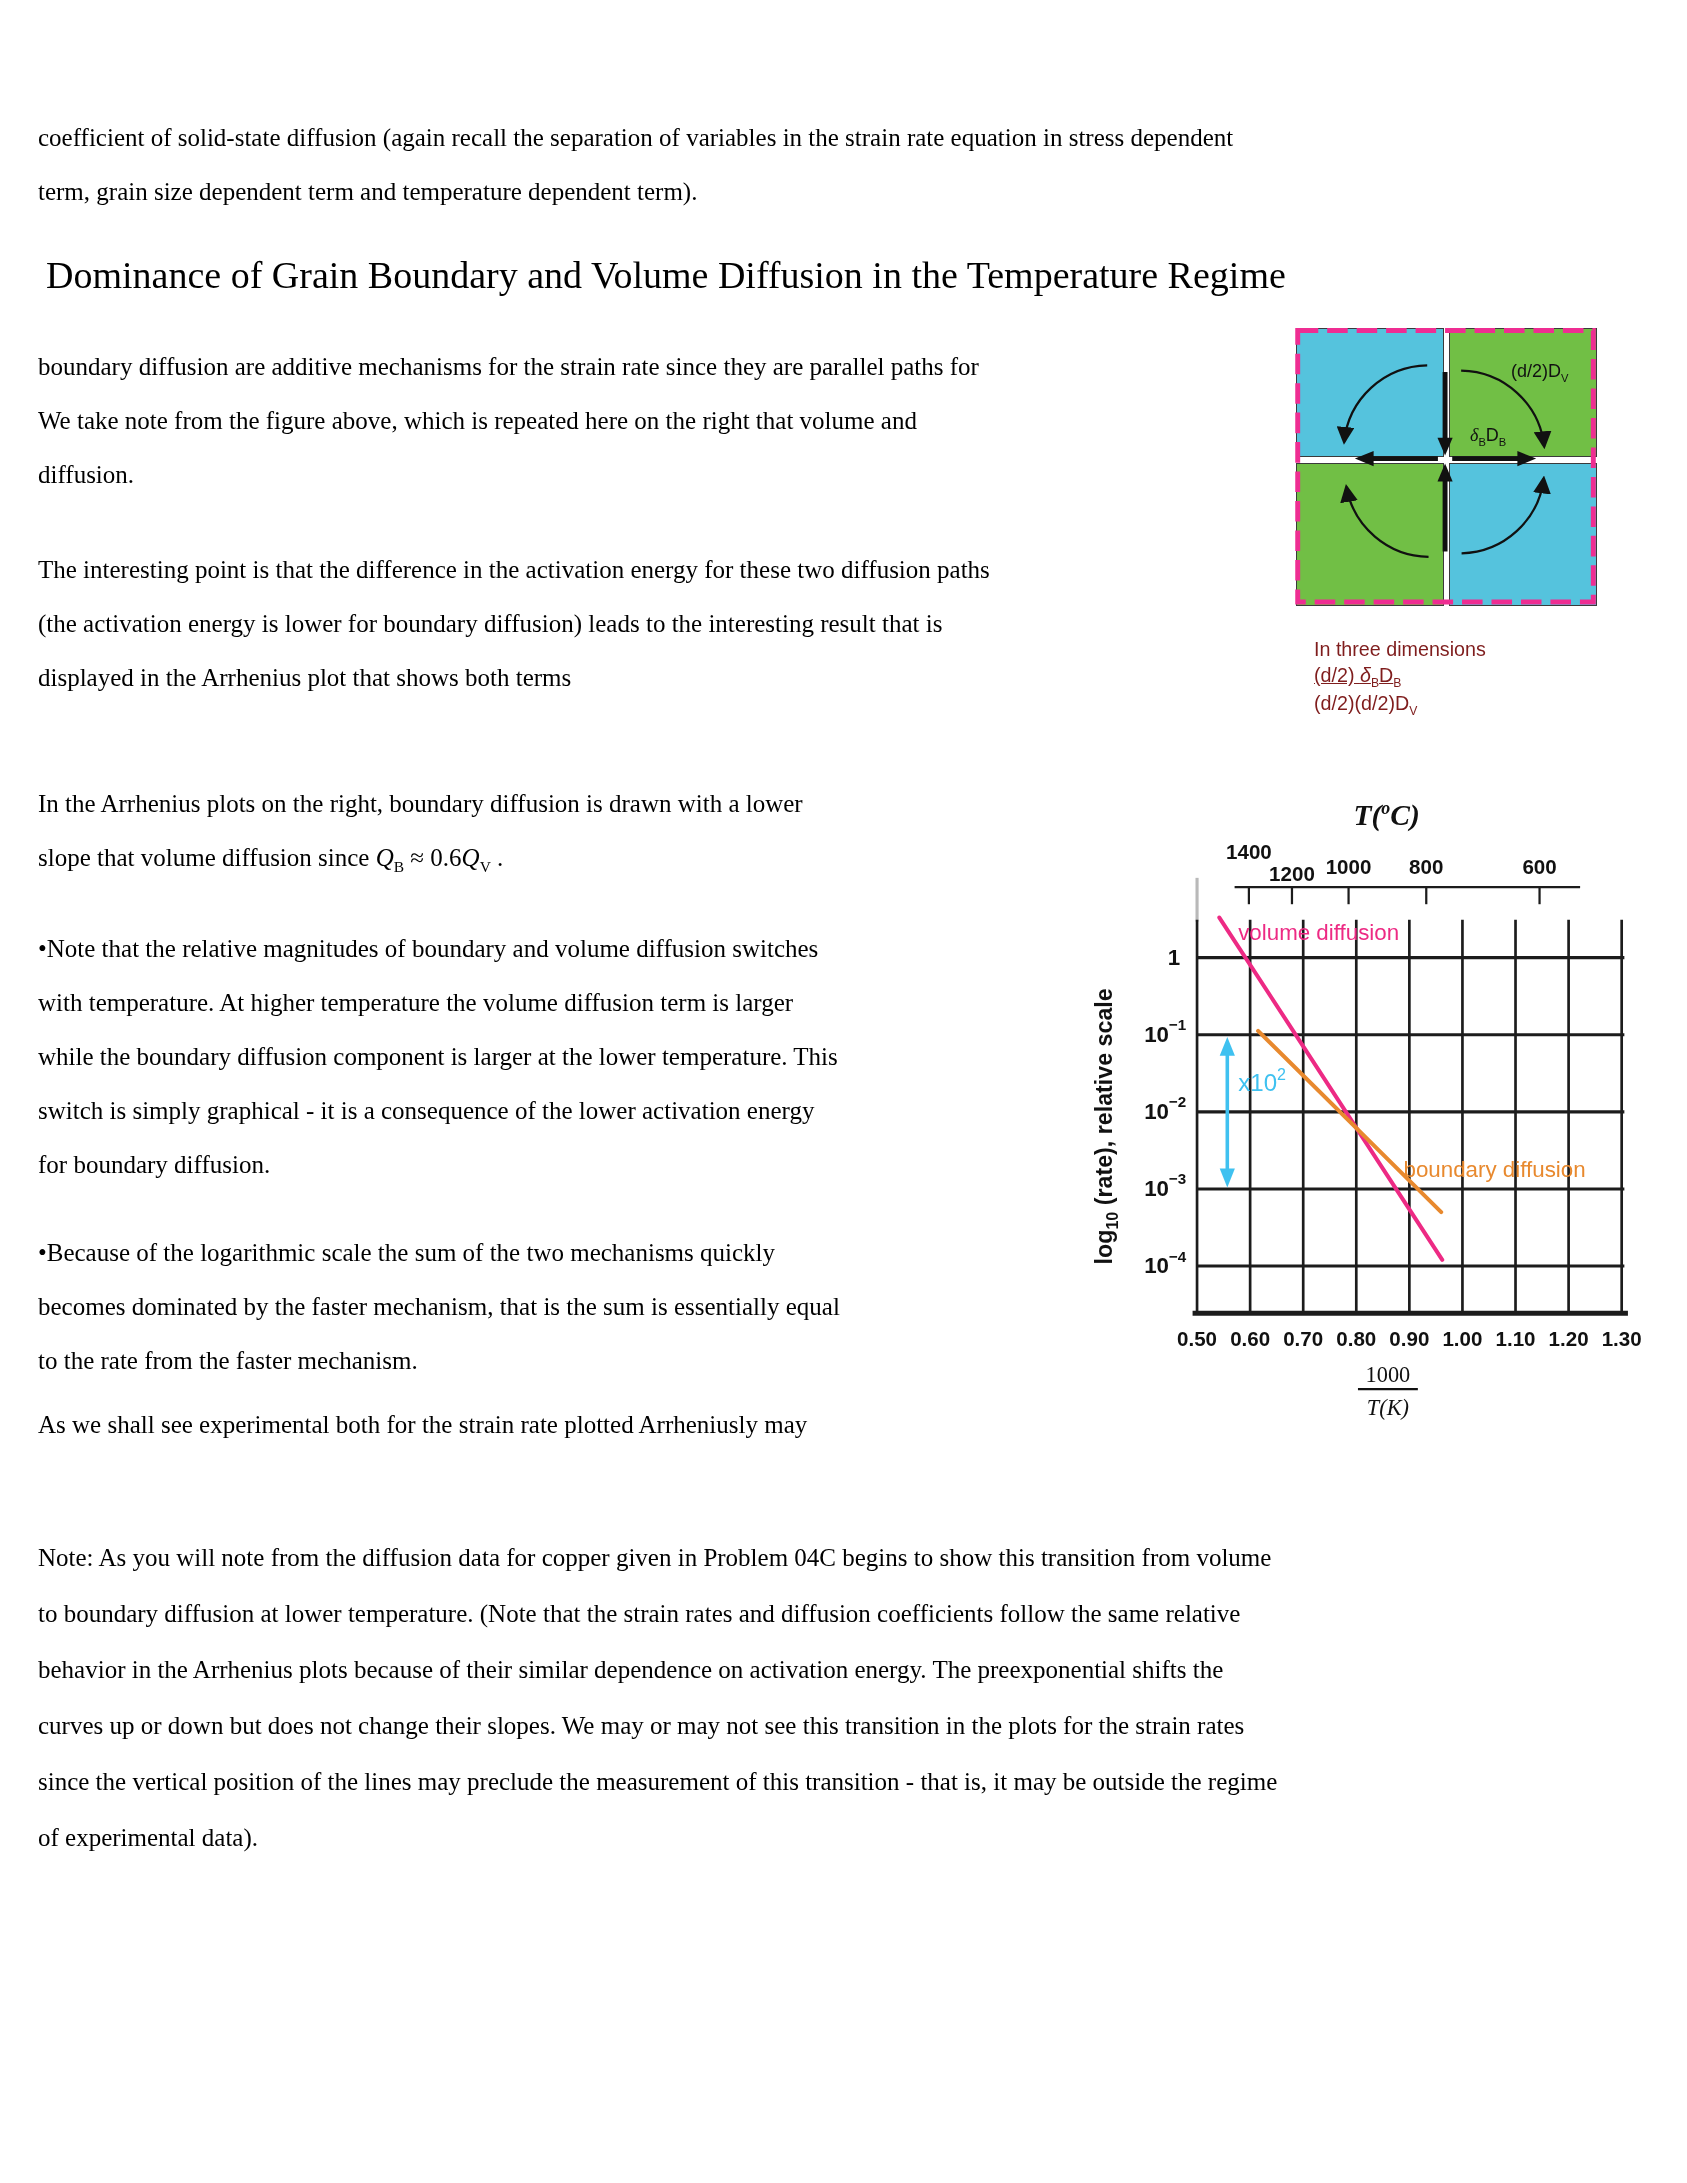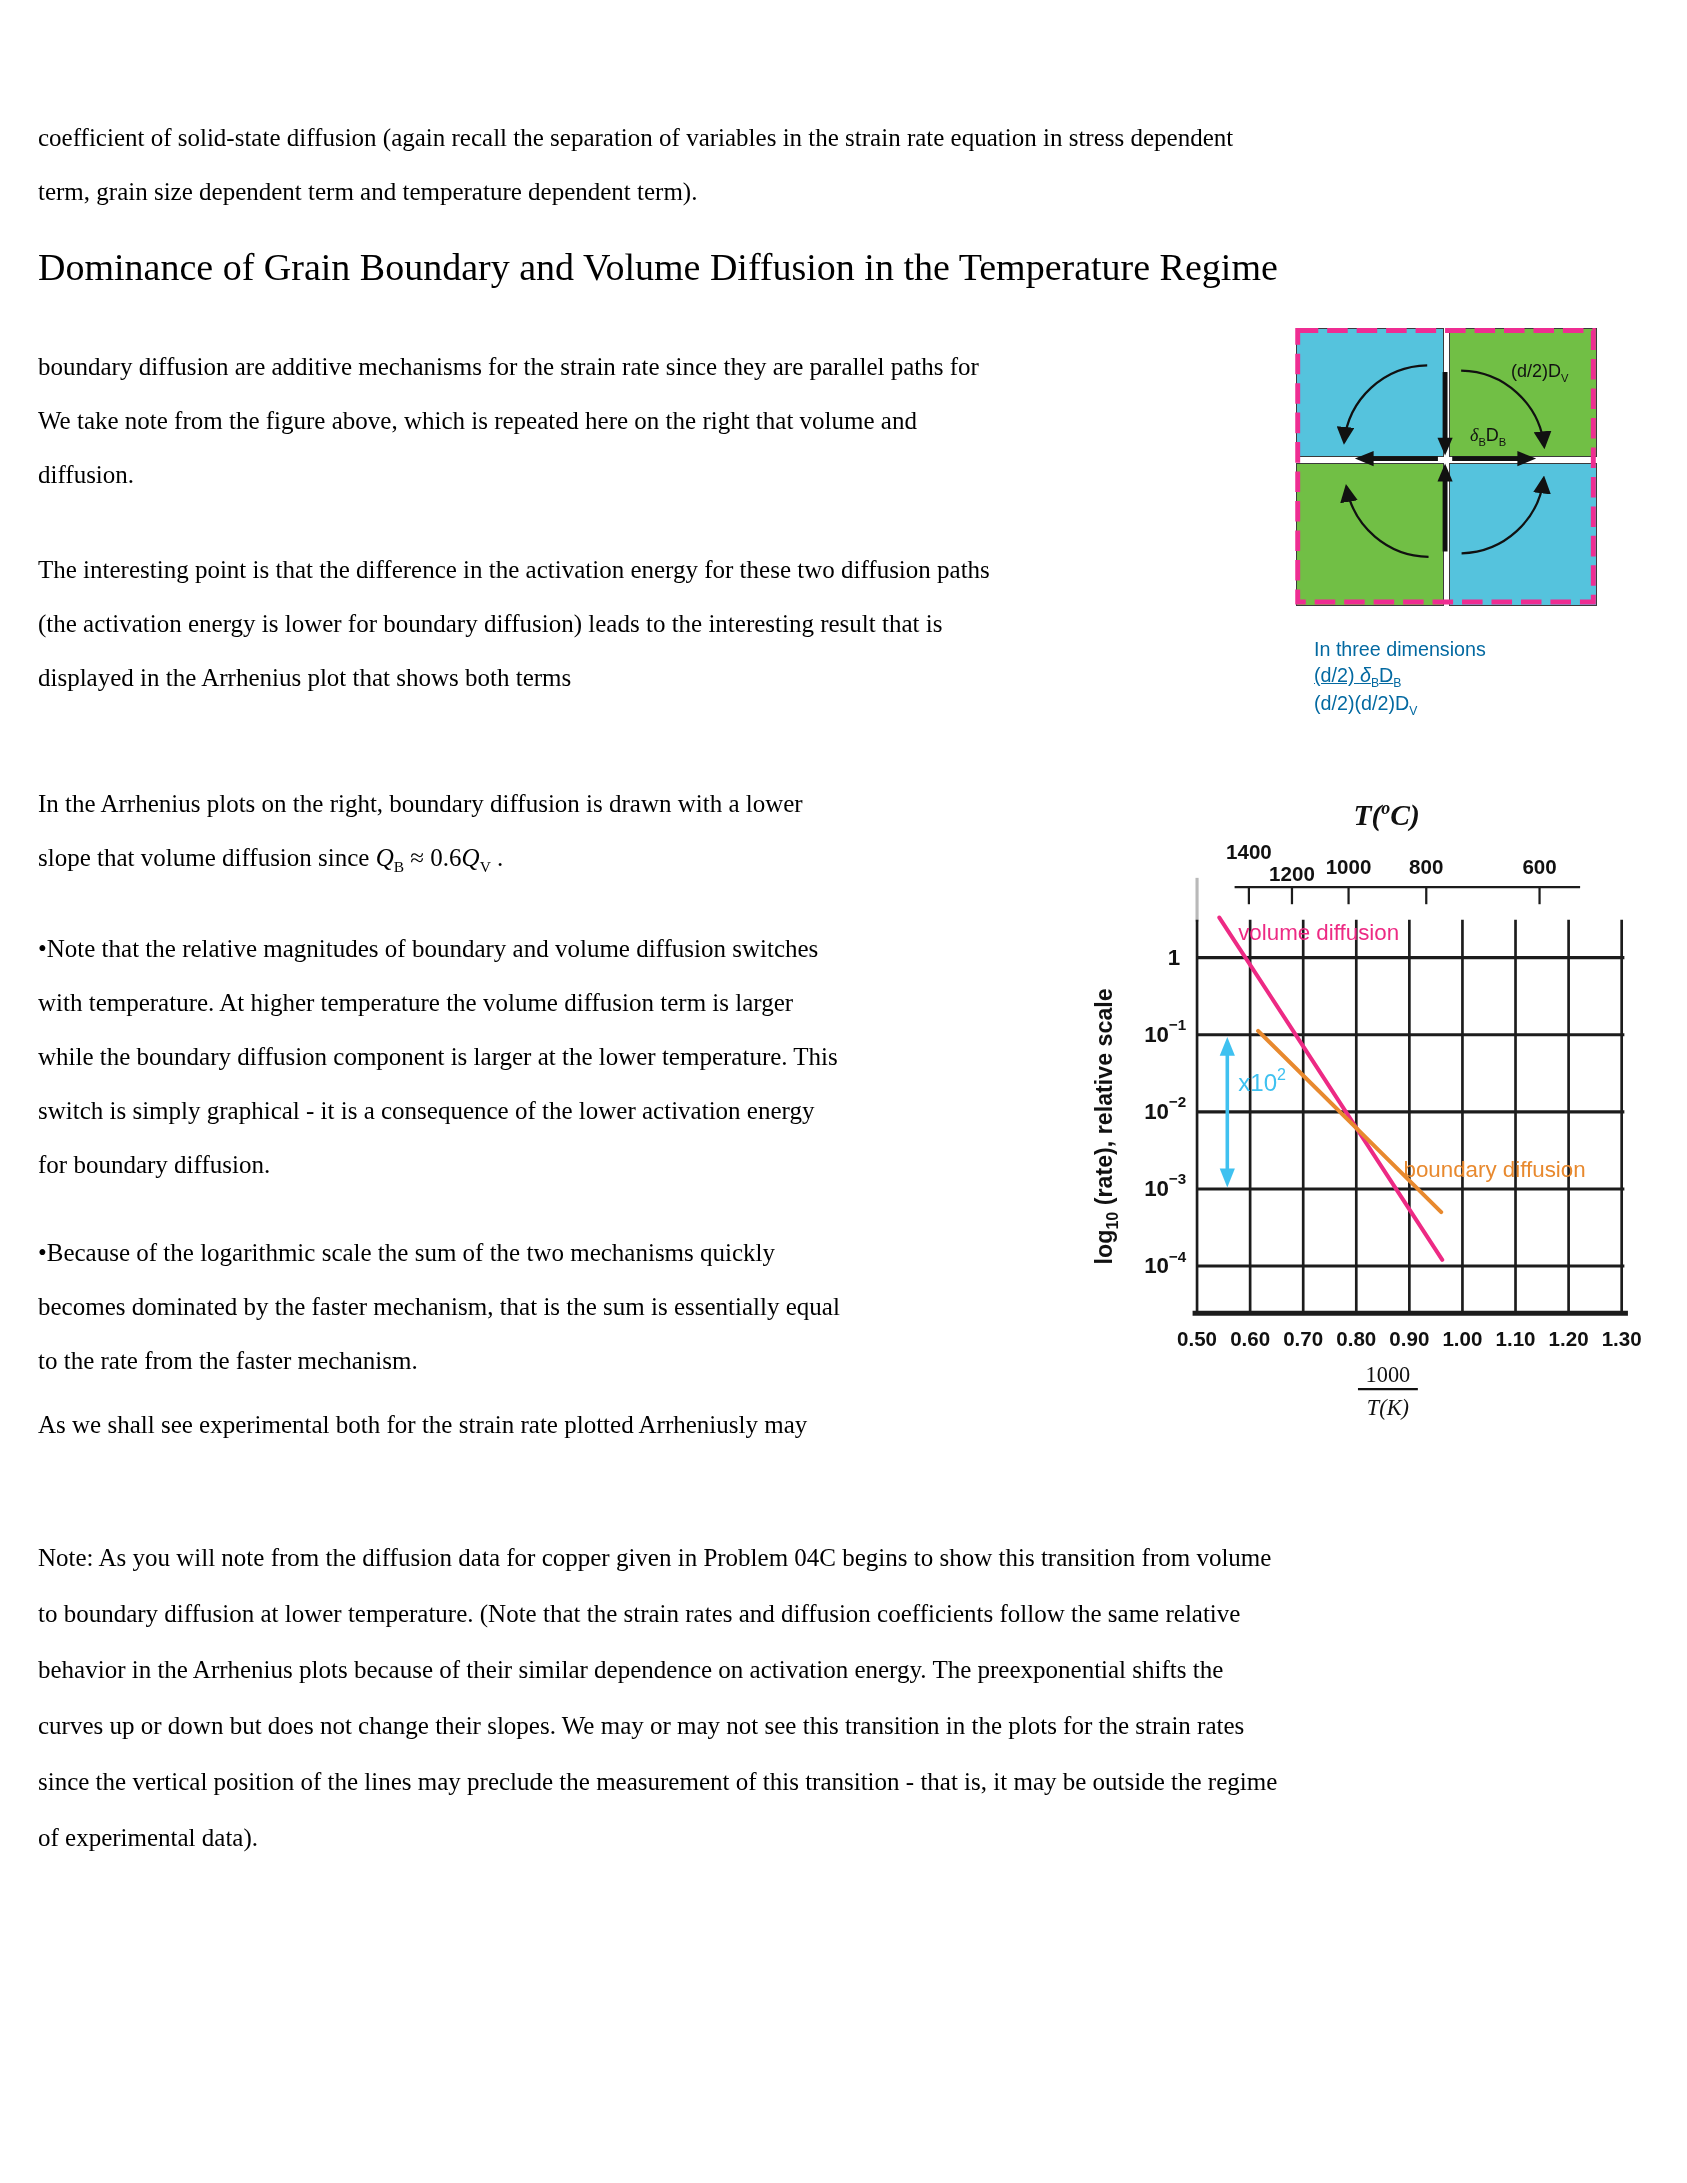--- a/index.html
+++ b/index.html
@@ -6,21 +6,21 @@
   body {
     width:1687px; height:2183px; position:relative;
     background:#ffffff; color:#000;
     font-family:"Liberation Serif", serif;
     overflow:hidden;
   }
   .para { position:absolute; left:38px; }
   .tline { font-size:25px; line-height:54px; white-space:nowrap; }
   .p8 .tline { line-height:56px; }
   h1.heading {
-    position:absolute; left:38px; top:245px; margin:0;
+    position:absolute; left:38px; top:245px; margin:8px;
     font-size:38px; font-weight:400; white-space:nowrap;
   }
   sub { font-size:0.62em; }
   .mvar { font-style:italic; }
 
   
   .quadfig { position:absolute; left:1287px; top:308px; width:384px; height:420px; }
   .quad { position:absolute; border:0.9px solid #3a3a3a; }
   .q-tl { left:8.5px;  top:20px;  width:146px; height:127px; background:var(--quad-cyan); }
   .q-tr { left:162px; top:20px;  width:146px; height:127px; background:var(--quad-green); }
@@ -29,21 +29,21 @@
   .fig-svg { position:absolute; left:0; top:0; }
   .figlabel {
     position:absolute; font-family:"Liberation Sans", sans-serif;
     font-size:18px; color:#111; white-space:nowrap;
   }
   .figlabel i { font-style:italic; font-family:"Liberation Serif", serif; }
   .lbl-dv { left:224px; top:53px; }
   .lbl-db { left:183px; top:117px; }
   .figcap {
     position:absolute; left:27px; font-family:"Liberation Sans", sans-serif;
-    font-size:19.7px; color:#0369a1; white-space:nowrap;
+    font-size:19.7px; color:#7f1d1d; white-space:nowrap;
   }
   .cap1 { top:330px; } .cap2 { top:356px;text-decoration:underline; } .cap3 { top:384px; }
 
   
   #chart-layer { position:absolute; left:0; top:0; width:1687px; height:2183px; pointer-events:none; }
 </style>
 </head>
 <body>
 
 <div class="para p1" style="top:111px">

